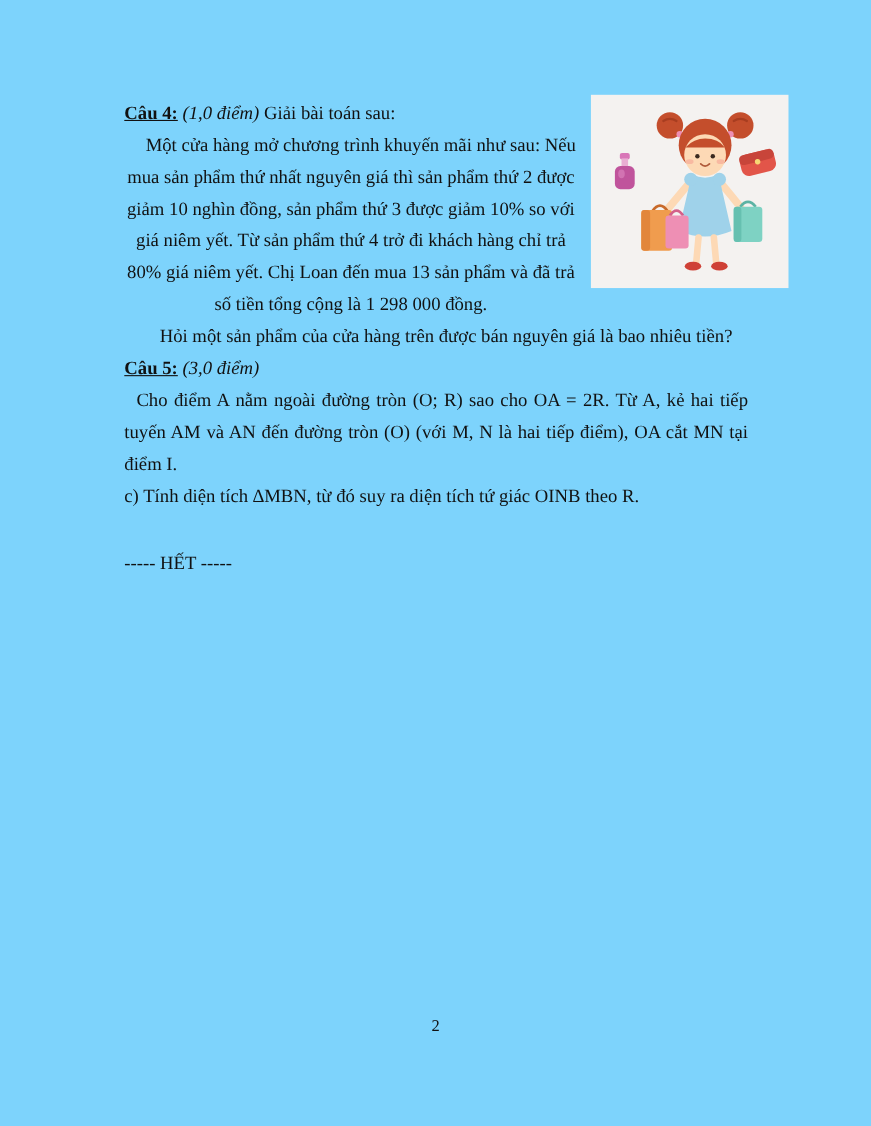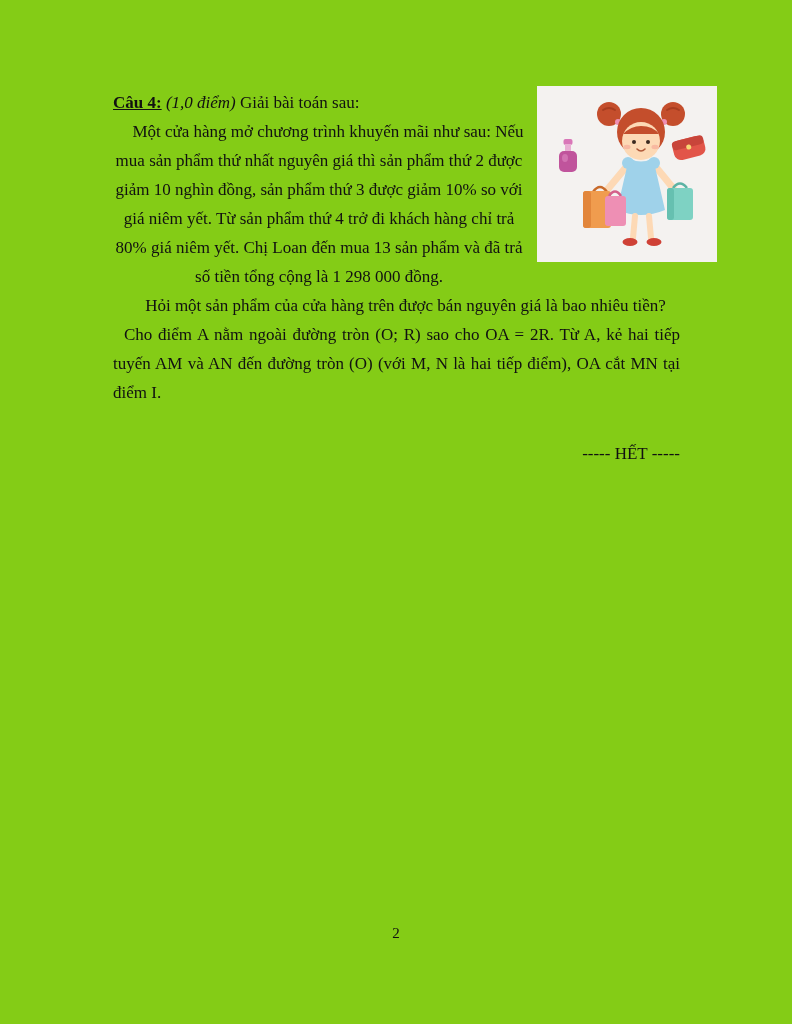--- a/index.html
+++ b/index.html
@@ -1,20 +1,20 @@
 <!DOCTYPE html>
 <html lang="vi"><head>
 <meta charset="utf-8">
 <style>
   * { margin:0; padding:0; box-sizing:border-box; }
   html,body { background:#ffffff; }
   .page {
     position:relative;
     width:792px; height:1024px;
-    background:#84cc16;
+    background:#7dd3fc;
     font-family:"Liberation Serif", serif;
     color:#111;
     overflow:hidden;
   }
   .content {
     position:absolute; left:113px; top:88px; width:567px;
     font-size:17px; line-height:29px;
   }
   p { margin:0; }
   .bold-u { font-weight:bold; text-decoration:underline; }
@@ -24,21 +24,21 @@
   .ti-11 { text-indent:11px; }
   .ti-21 { text-indent:21px; }
   .figure {
     float:right;
     width:180px; height:176px;
     margin:-2px -37px 6px 12px;
   }
   .figure svg { display:block; }
   sup { font-size:11px; line-height:0; vertical-align:super; }
   .math { letter-spacing:0.2px; }
-  .het { text-align:right; margin-top:32px; }
+  .het { text-align:left; margin-top:32px; }
   .page-num {
     position:absolute; left:0; bottom:82px; width:100%;
     text-align:center; font-size:15px;
     font-family:"Liberation Serif", serif; color:#111;
   }
 </style>
 </head>
 <body>
 
 <div class="page">
@@ -106,19 +106,24 @@
     </div>
 
     <p class="justify">
       <span class="bold-u">Câu 4:</span>
       <span class="italic">(1,0 điểm)</span>
       <span>Giải bài toán sau:</span>
     </p>
     <p class="justify ti-18">Một cửa hàng mở chương trình khuyến mãi như sau: Nếu mua sản phẩm thứ nhất nguyên giá thì sản phẩm thứ 2 được giảm 10 nghìn đồng, sản phẩm thứ 3 được giảm 10% so với giá niêm yết. Từ sản phẩm thứ 4 trở đi khách hàng chỉ trả 80% giá niêm yết. Chị Loan đến mua 13 sản phẩm và đã trả số tiền tổng cộng là 1 298 000 đồng.</p>
     <p class="ti-18">Hỏi một sản phẩm của cửa hàng trên được bán nguyên giá là bao nhiêu tiền?</p>
 
+    <p>
+      <span class="bold-u">Câu 5:</span>
+      <span class="italic">(3,0 điểm)</span>
+    </p>
     <p class="justify ti-11">Cho điểm A nằm ngoài đường tròn (O; R) sao cho OA = 2R. Từ A, kẻ hai tiếp tuyến AM và AN đến đường tròn (O) (với M, N là hai tiếp điểm), OA cắt MN tại điểm I.</p>
+    <p>c) Tính diện tích ∆MBN, từ đó suy ra diện tích tứ giác OINB theo R.</p>
 
     <p class="het">----- HẾT -----</p>
   </div>
 
   <div class="page-num">2</div>
 </div>
 
 </body></html>

